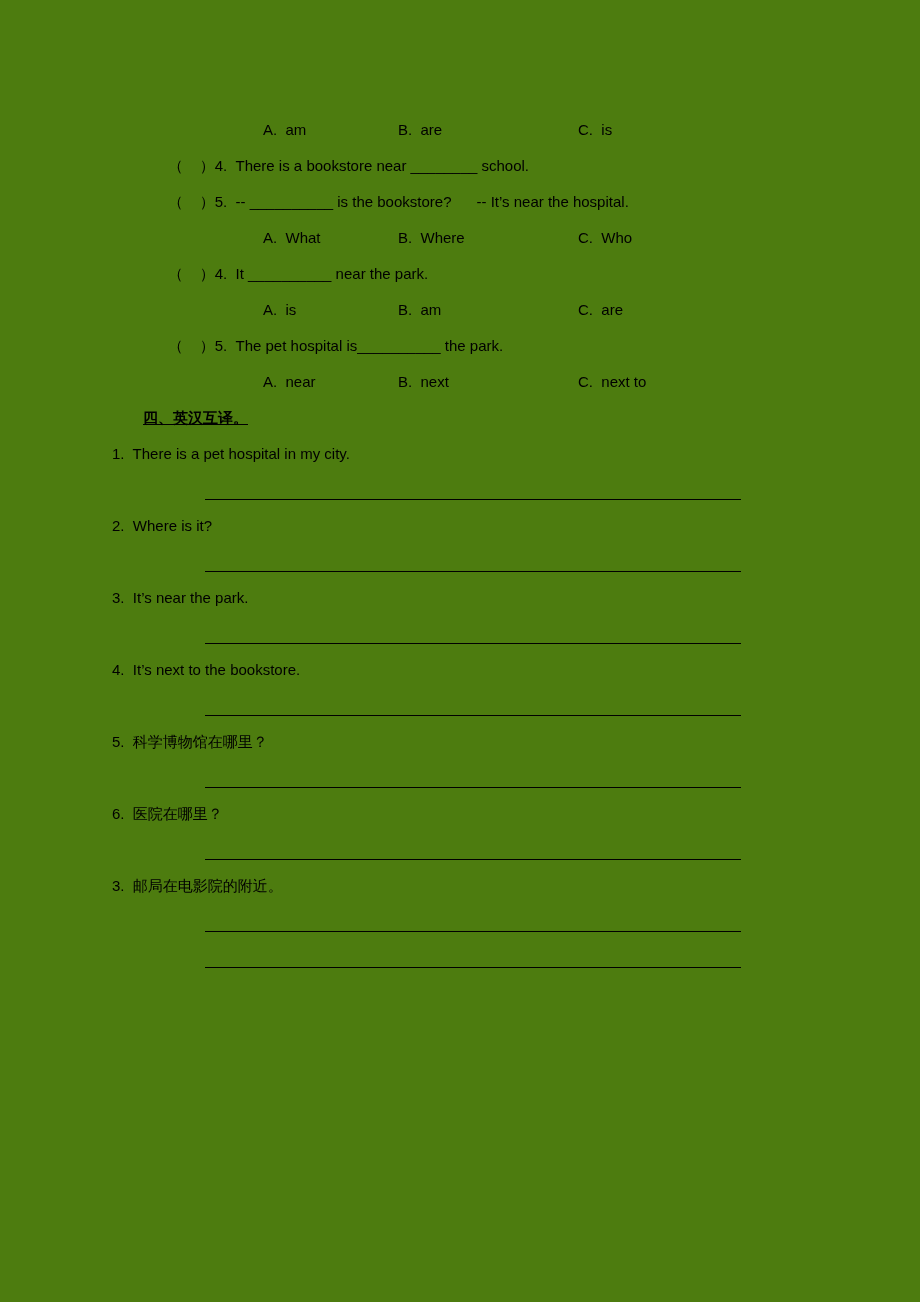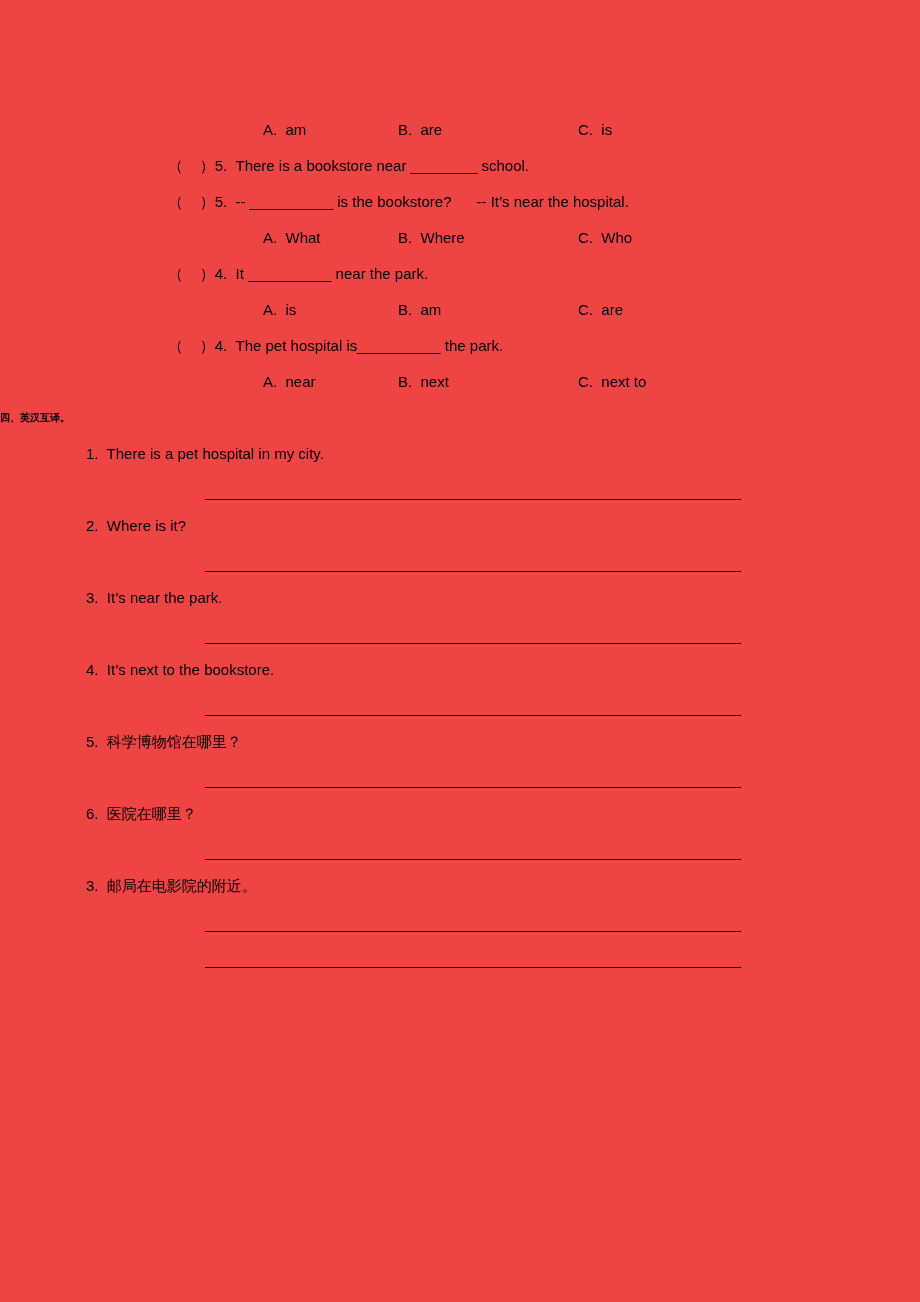--- a/index.html
+++ b/index.html
@@ -1,61 +1,61 @@
 <!DOCTYPE html>
 <html><head>
 <meta charset="utf-8">
 <style>
   html, body { margin: 0; padding: 0; background: #ffffff; }
   .page {
     position: relative;
     width: 920px;
     height: 1302px;
-    background: #ef4444;
+    background: #4d7c0f;
     box-sizing: border-box;
     padding-top: 112px;
     font-family: "Liberation Sans", "DejaVu Sans", sans-serif;
     font-size: 15px;
     color: #000000;
     overflow: hidden;
   }
   .line { height: 36px; line-height: 36px; }
   .line span { white-space: pre; }
   .opts { padding-left: 263px; }
   .col-a { display: inline-block; width: 135px; }
   .col-b { display: inline-block; width: 180px; }
   .q { padding-left: 168px; }
-  .heading { font-weight: bold; font-size: 10px; }
-  .titem { padding-left: 86px; }
+  .heading { padding-left: 143px; font-weight: bold; font-size: 15px; text-decoration: underline; }
+  .titem { padding-left: 112px; }
   .answer-row { position: relative; height: 36px; }
   .answer-row .rule {
     position: absolute;
     left: 205px;
     top: 27px;
     width: 536px;
     height: 0;
     border-top: 1.4px solid #000000;
   }
 </style>
 </head>
 <body>
 
 <div class="page">
 
   <div class="line opts"><span class="col-a">A.  am</span><span class="col-b">B.  are</span><span class="col-c">C.  is</span></div>
 
-  <div class="line q"><span>（    ）5.  There is a bookstore near ________ school.</span></div>
+  <div class="line q"><span>（    ）4.  There is a bookstore near ________ school.</span></div>
 
   <div class="line q"><span>（    ）5.  -- __________ is the bookstore?      -- It’s near the hospital.</span></div>
   <div class="line opts"><span class="col-a">A.  What</span><span class="col-b">B.  Where</span><span class="col-c">C.  Who</span></div>
 
   <div class="line q"><span>（    ）4.  It __________ near the park.</span></div>
   <div class="line opts"><span class="col-a">A.  is</span><span class="col-b">B.  am</span><span class="col-c">C.  are</span></div>
 
-  <div class="line q"><span>（    ）4.  The pet hospital is__________ the park.</span></div>
+  <div class="line q"><span>（    ）5.  The pet hospital is__________ the park.</span></div>
   <div class="line opts"><span class="col-a">A.  near</span><span class="col-b">B.  next</span><span class="col-c">C.  next to</span></div>
 
   <div class="line heading"><span>四、英汉互译。</span></div>
 
   <div class="line titem"><span>1.  There is a pet hospital in my city.</span></div>
   <div class="answer-row">
       <div class="rule"></div>
     </div>
 
   <div class="line titem"><span>2.  Where is it?</span></div>

